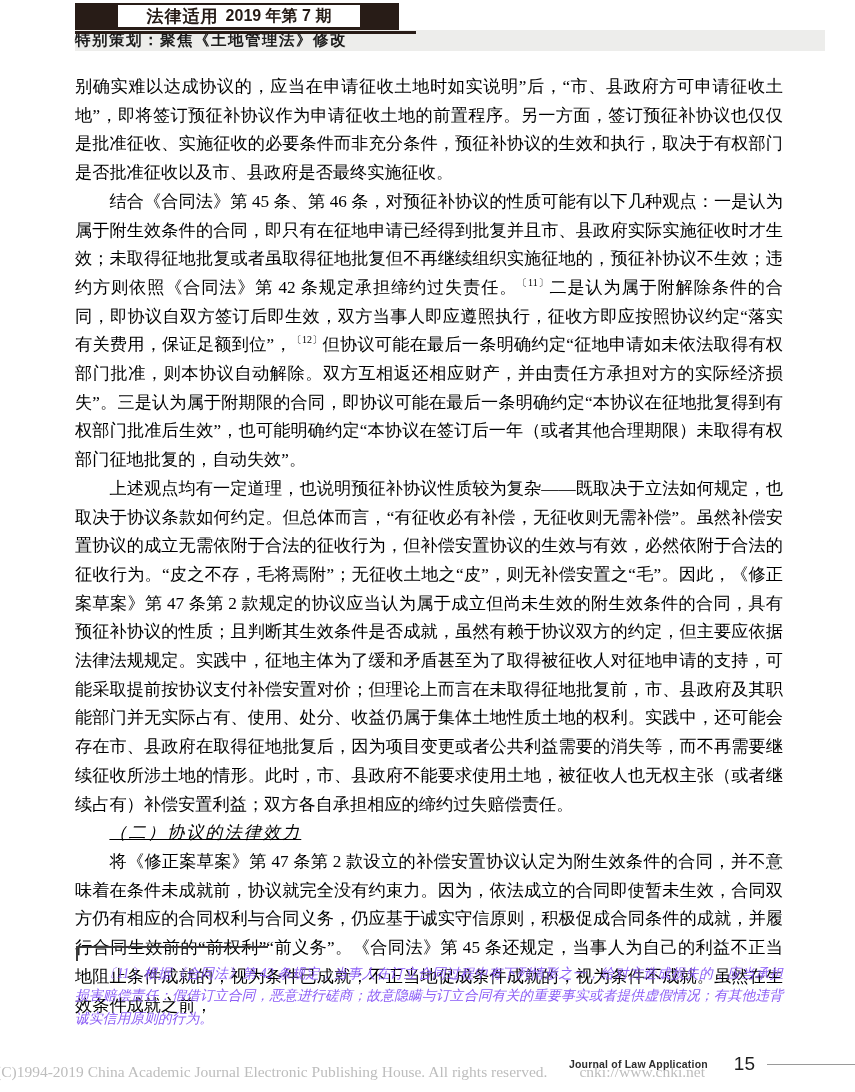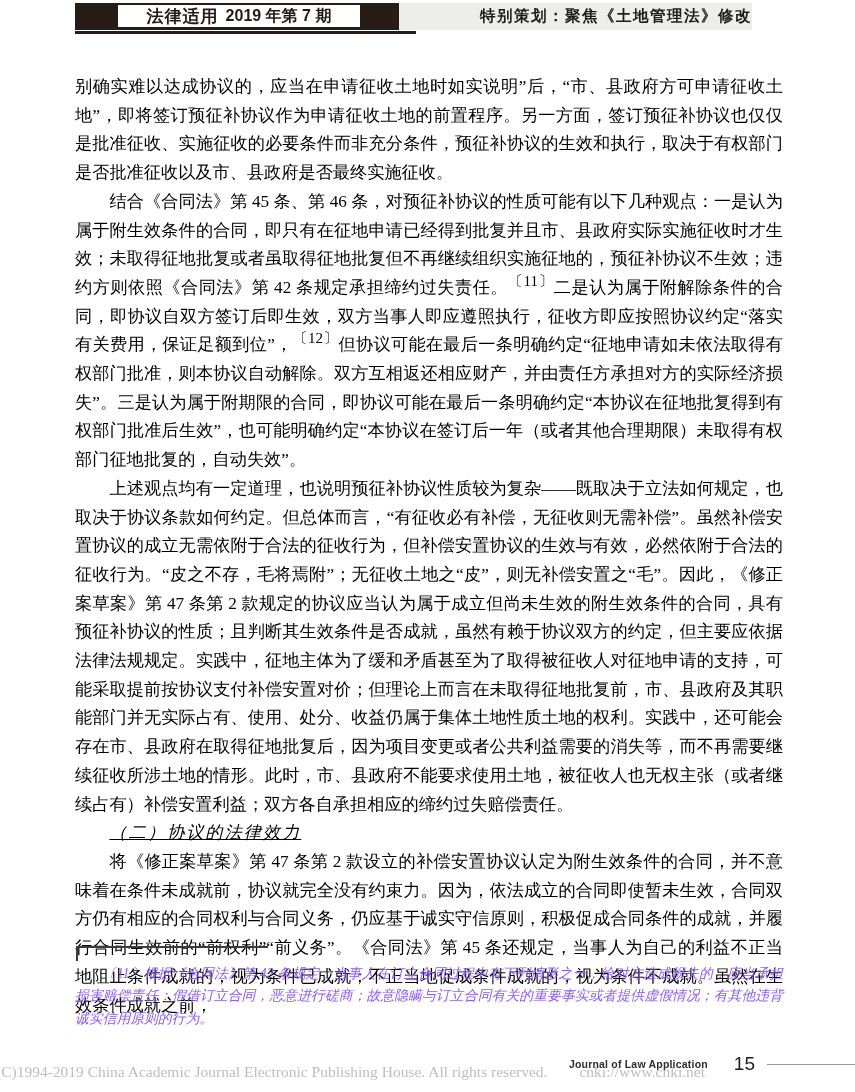--- a/index.html
+++ b/index.html
@@ -5,45 +5,45 @@
   html, body {
     margin: 0; padding: 0;
     width: 855px; height: 1092px;
     background: #ffffff;
     overflow: hidden;
     font-family: "Liberation Serif", "DejaVu Serif", serif;
   }
   .page { position: absolute; inset: 0; width: 855px; height: 1092px; background:#fff; }
 
   
-  .header { position: absolute; top: 3px; left: 75px; width: 677px; height: 28px; display: flex; }
+  .header { position: absolute; top: 3px; left: 75px; width: 750px; height: 28px; display: flex; flex-direction: column; }
   .masthead { position: relative; width: 324px; height: 27px; background: var(--dark, #281c17); flex: none; }
   .masthead-inner {
     position: absolute; left: 43px; top: 2px; width: 242px; height: 22px;
     background: #ffffff; display: flex; align-items: center; justify-content: center; gap: 7px;
   }
   .journal-title { font-weight: bold; font-size: 17px; color: #241a15; letter-spacing: 1px; }
   .journal-issue { font-weight: bold; font-size: 16px; color: #241a15; font-family: Liberation Sans, sans-serif; }
   .masthead-underline { position: absolute; left: 75px; top: 31px; width: 341px; height: 3px; background: var(--dark, #281c17); }
   .banner {
     flex: 1; height: 27px; background: #ededeb;
-    display: flex; align-items: center; justify-content: flex-end;
+    display: flex; align-items: center; justify-content: flex-start;
     font-family: "Liberation Sans", sans-serif;
     font-weight: bold; font-size: 15.5px; color: #1c1c1c; letter-spacing: 1.5px;
   }
 
   
   .content {
     position: absolute; left: 75px; top: 73px; width: 708px;
     color: #000000; font-size: 17.2px; line-height: 28.7px;
     text-align: justify;
   }
   .content p.para { margin: 0; }
   .content p.indent { text-indent: 2em; }
-  .content sup { font-size: 15px; line-height: 0; vertical-align: super; }
+  .content sup { font-size: 10px; line-height: 0; vertical-align: super; }
   .subheading { font-style: italic; text-indent: 2em; letter-spacing: 2px; text-decoration: underline; }
 
   
   .footnote-divider {
     position: absolute; left: 76px; top: 946px; width: 190px; height: 13px;
     border-top: 2px solid #3c3c3c; border-left: 2px solid #3c3c3c;
   }
   .footnotes {
     position: absolute; left: 75px; top: 963px; width: 708px;
     font-size: 13.8px; line-height: 22.3px; color: #8b5cf6;

